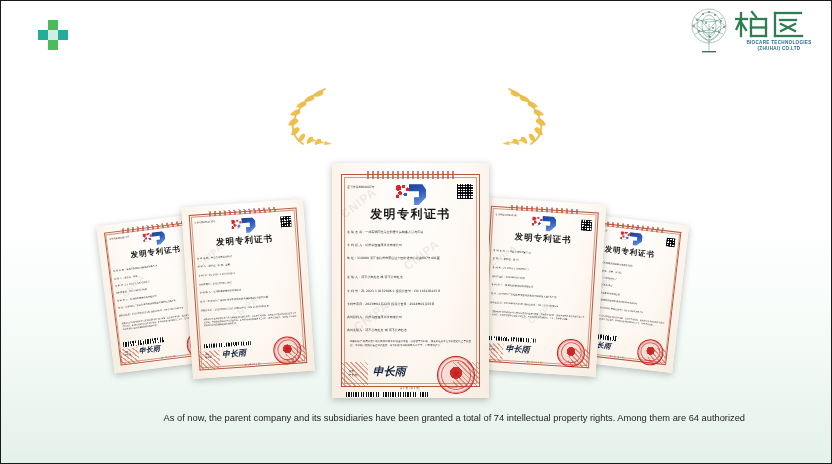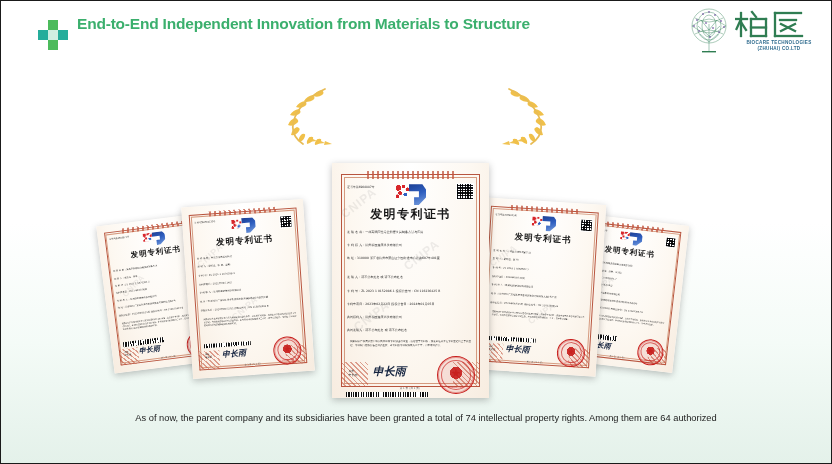--- a/index.html
+++ b/index.html
@@ -273,42 +273,41 @@
   #cert-2 { left: 331px; top: 12px;  width: 157px; height: 235px; transform: rotate( 0deg);   z-index: 3; }
 
   
   #caption {
     position: absolute;
     left: 96px; top: 410px;
     width: 648px;
     color: #1d1d1d;
     font-size: 9.3px;
     line-height: 14.5px;
-    text-align: center;
+    text-align: right;
   }
   #caption .l1 { display: block; text-indent: 10px; }
   #caption .l2 { display: block; }
 </style>
 </head>
 <body>
 
 <div id="slide">
 
   <div id="header">
 
     <div id="cross-icon">
       <span class="sq top"></span>
       <span class="sq bot"></span>
       <span class="sq left"></span>
       <span class="sq right"></span>
       <span class="sq mid"></span>
     </div>
 
     <div id="header-title">
-      <span class="line">End-to-End Independent Innovation from Materials to Structure</span>
     </div>
 
     <div id="company-logo">
       <svg id="logo-tree" viewBox="0 0 48 50">
         <g stroke="#3F8B6B" stroke-width="0.5" fill="none" opacity="0.95">
           <path d="M24 46 L24 18"></path>
           <path d="M24 30 L13 20 M24 30 L35 20 M24 24 L16 14 M24 24 L32 14 M24 36 L15 28 M24 36 L33 28"></path>
         </g>
         <g fill="none" stroke="#2F7D52" stroke-width="0.45" opacity="0.9">
           <ellipse cx="24" cy="20" rx="17" ry="17"></ellipse>

